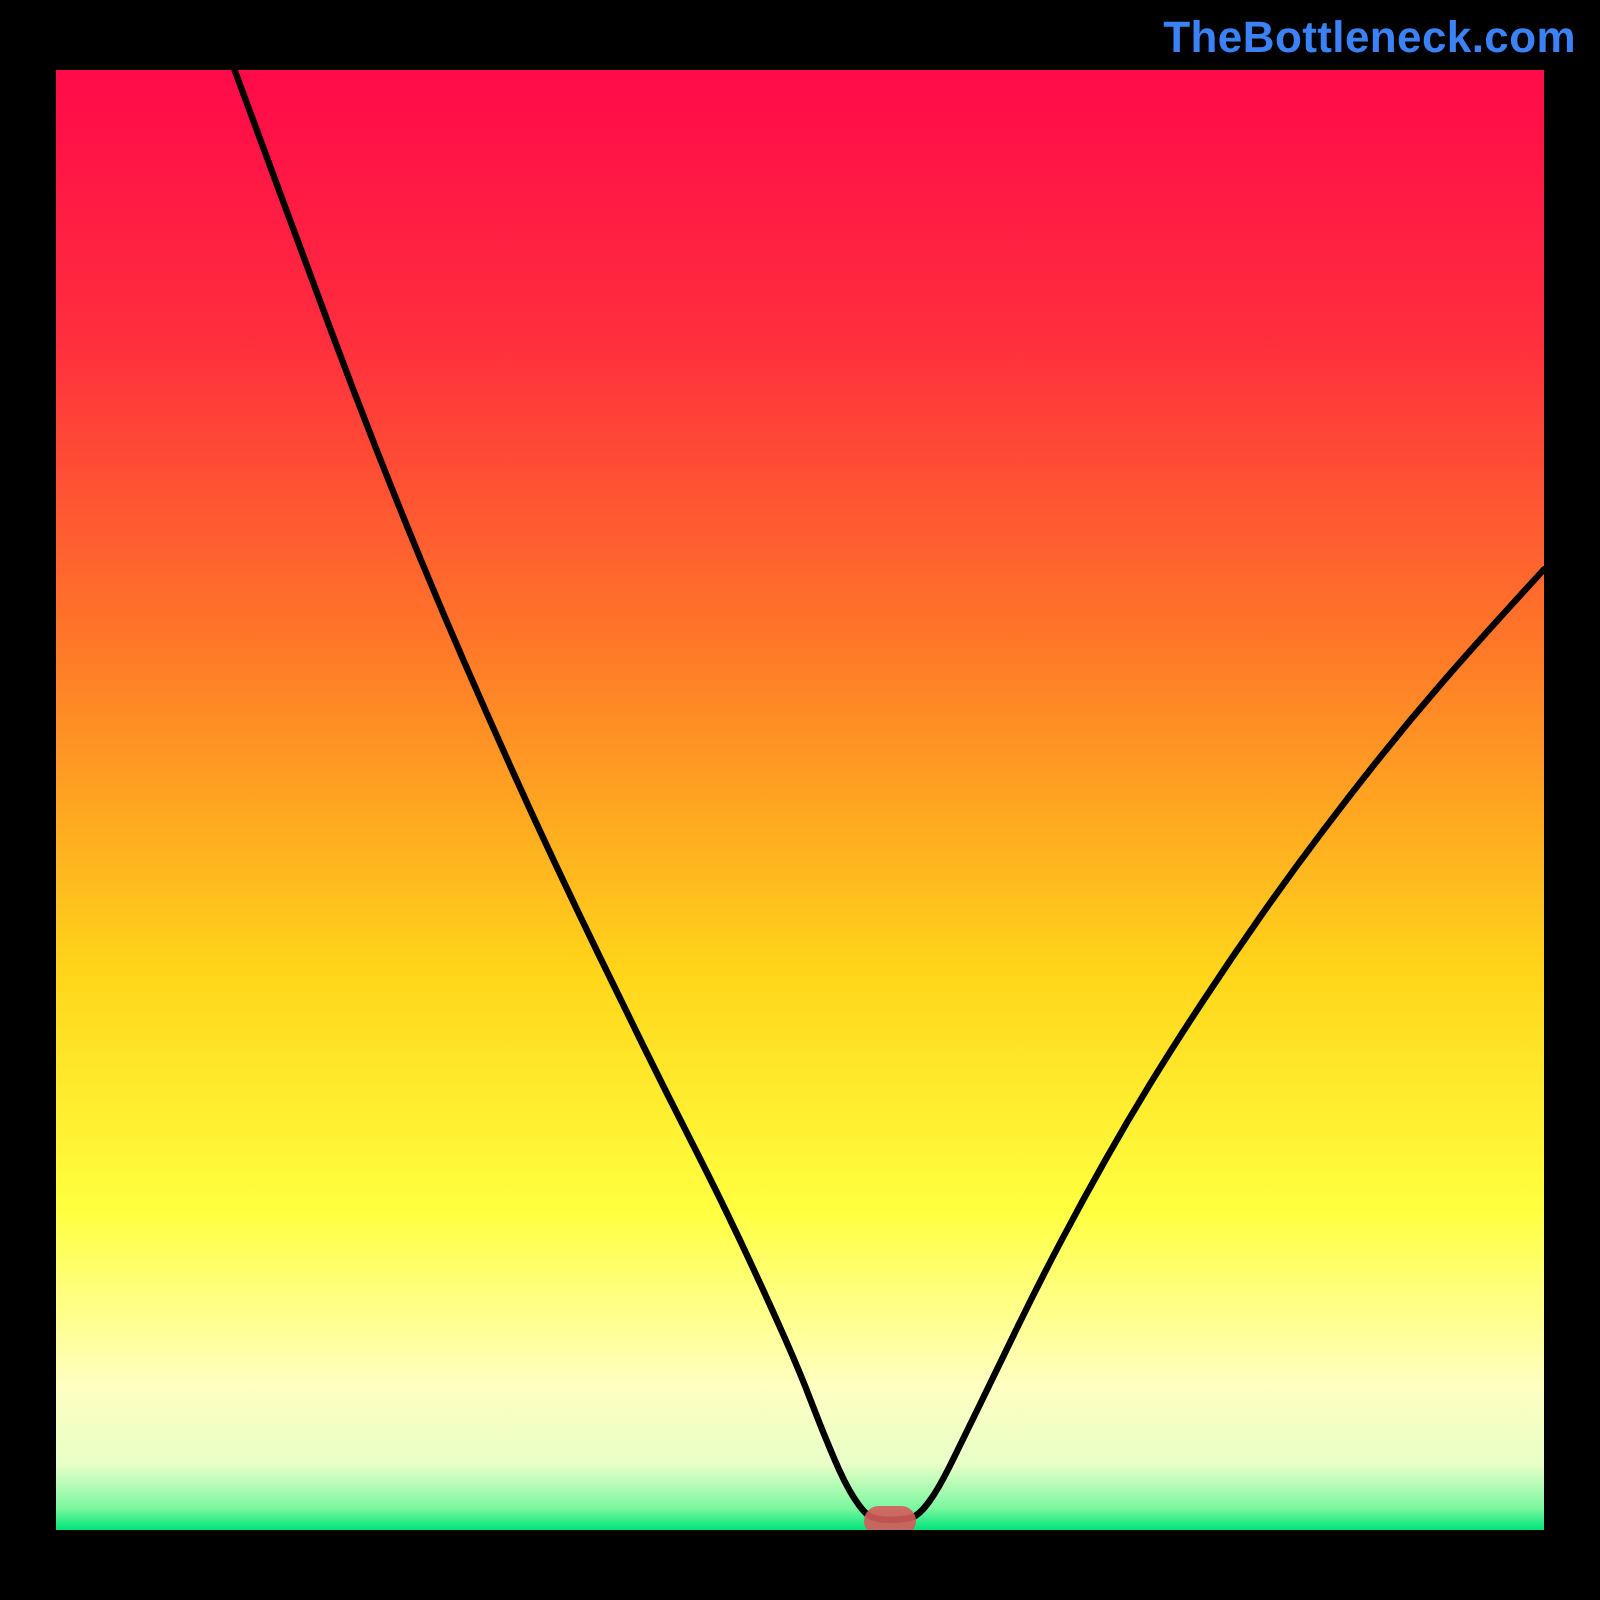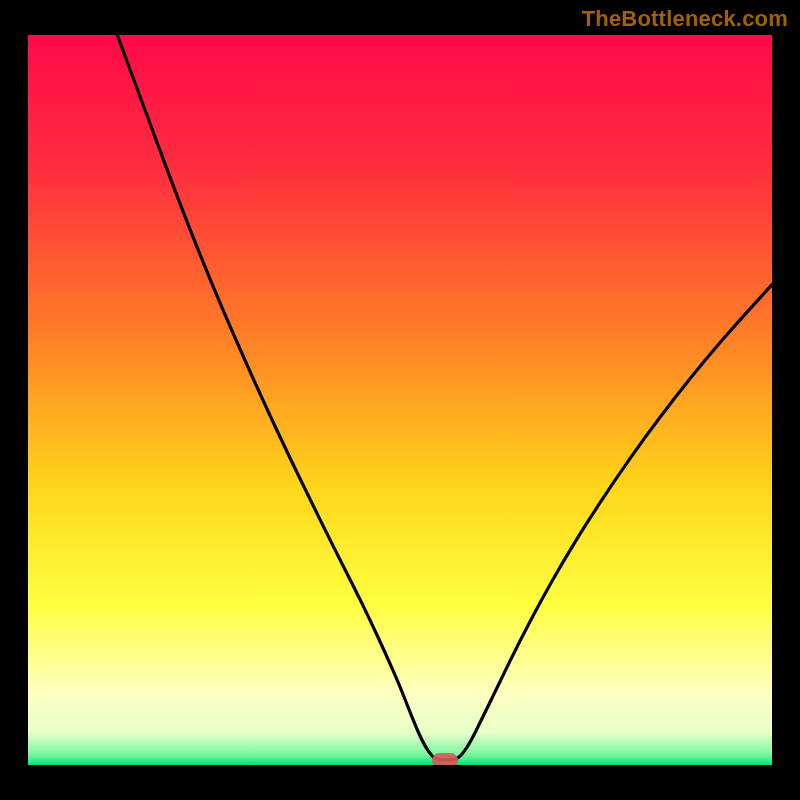--- a/index.html
+++ b/index.html
@@ -45,21 +45,21 @@
     border-radius: 9px;
     opacity: 0.9;
   }
   .watermark {
     position: absolute;
     top: 6px;
     right: 12px;
     font-family: Arial, Helvetica, sans-serif;
     font-size: 22px;
     font-weight: 600;
-    color: #a16207;
+    color: #3b82f6;
     letter-spacing: 0.2px;
   }
 </style>
 </head>
 <body>
 
 <div class="plot">
   <div class="gradient" style="background: linear-gradient(rgb(255, 10, 74) 0%, rgb(255, 45, 62) 18%, rgb(255, 122, 40) 40%, rgb(255, 214, 26) 62%, rgb(255, 255, 64) 78%, rgb(255, 255, 192) 90%, rgb(232, 255, 200) 95.5%, rgb(124, 247, 160) 98.5%, rgb(0, 228, 122) 100%);"></div>
   <svg class="curve-svg" viewBox="0 0 744 730" preserveAspectRatio="none">
     <path id="curve-path" d="M 89.28 0.00 Q 89.28 0.00 96.72 20.08 Q 104.16 40.15 115.32 70.45 Q 126.48 100.74 137.64 130.67 Q 148.80 160.60 159.96 189.07 Q 171.12 217.54 182.28 244.55 Q 193.44 271.56 204.60 297.11 Q 215.76 322.66 226.92 347.48 Q 238.08 372.30 249.24 396.02 Q 260.40 419.75 271.56 442.74 Q 282.72 465.74 293.88 488.37 Q 305.04 511.00 316.20 532.90 Q 327.36 554.80 334.80 570.13 Q 342.24 585.46 349.68 601.52 Q 357.12 617.58 364.56 634.37 Q 372.00 651.16 377.58 665.76 Q 383.16 680.36 388.74 693.50 Q 394.32 706.64 398.78 713.58 Q 403.25 720.51 406.22 722.70 Q 409.20 724.89 416.64 724.89 Q 424.08 724.89 427.80 723.80 Q 431.52 722.70 436.36 716.13 Q 441.19 709.56 447.52 696.78 Q 453.84 684.01 461.28 668.68 Q 468.72 653.35 479.88 630.36 Q 491.04 607.36 502.20 586.19 Q 513.36 565.02 524.52 545.31 Q 535.68 525.60 546.84 507.35 Q 558.00 489.10 572.88 466.47 Q 587.76 443.84 602.64 422.67 Q 617.52 401.50 632.40 381.79 Q 647.28 362.08 662.16 343.46 Q 677.04 324.85 691.92 307.69 Q 706.80 290.54 725.40 270.10 L 744.00 249.66" fill="none" stroke="#000" stroke-width="3.2" stroke-linecap="round" stroke-linejoin="round"></path>

